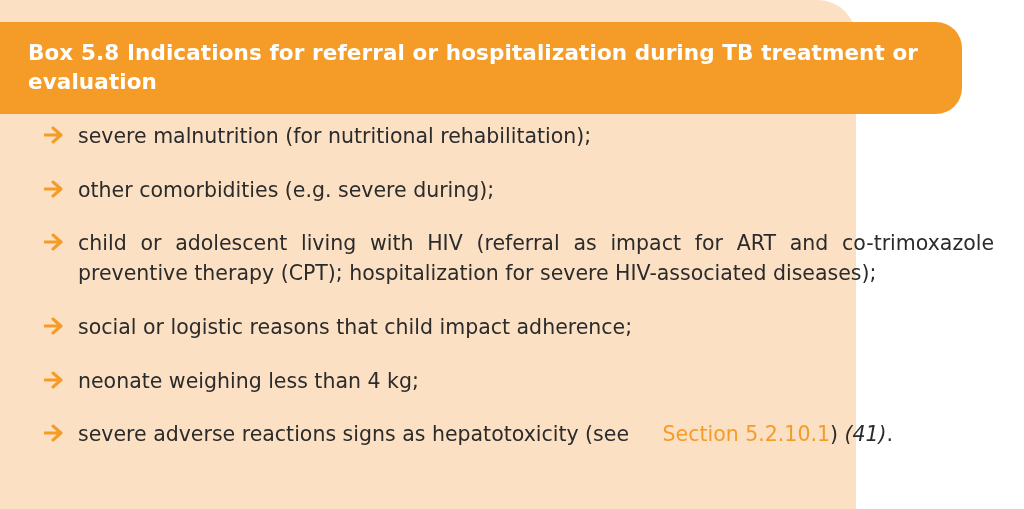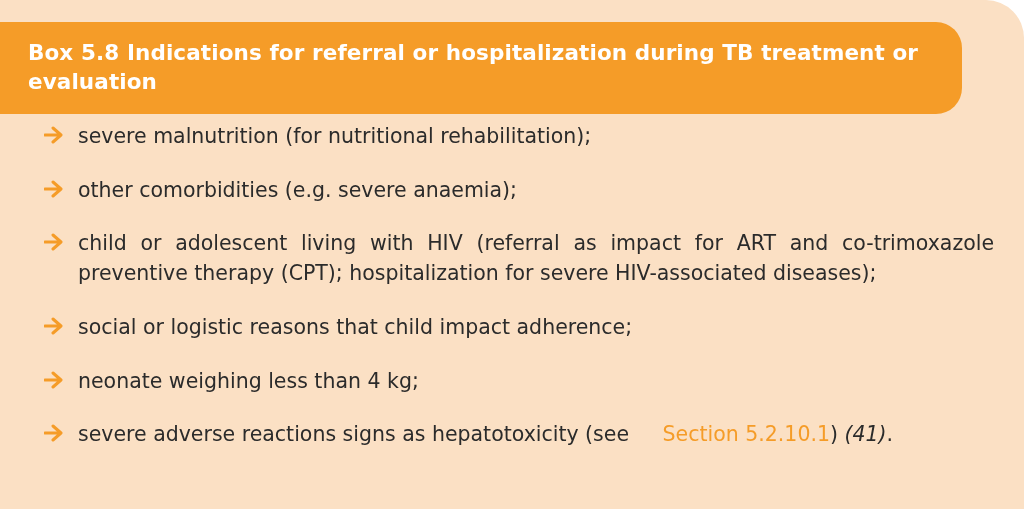--- a/index.html
+++ b/index.html
@@ -10,21 +10,21 @@
     width: 1024px;
     height: 509px;
     background: #ffffff;
     font-family: "DejaVu Sans", sans-serif;
     overflow: hidden;
   }
   .box {
     position: absolute;
     left: 0;
     top: 0;
-    width: 1024px;
+    width: 856px;
     height: 509px;
     background: #fbe0c4;
     border-top-right-radius: 38px;
     border-bottom-right-radius: 0;
     box-sizing: border-box;
   }
   .box-header {
     position: absolute;
     left: 0;
     top: 22px;
@@ -102,21 +102,21 @@
       <span class="item-text nojust">severe malnutrition (for nutritional rehabilitation);</span>
     </div>
 
 
     <div class="item">
       <span class="arrow">
         <svg width="22" height="18" viewBox="0 0 22 18" aria-hidden="true">
           <path d="M1 9 L14 9 M9 2 L17 9 L9 16" fill="none" stroke="#f59c28" stroke-width="3" stroke-linecap="round" stroke-linejoin="round"></path>
         </svg>
       </span>
-      <span class="item-text nojust">other comorbidities (e.g. severe anaemia);</span>
+      <span class="item-text nojust">other comorbidities (e.g. severe during);</span>
     </div>
 
     <div class="item">
       <span class="arrow">
         <svg width="22" height="18" viewBox="0 0 22 18" aria-hidden="true">
           <path d="M1 9 L14 9 M9 2 L17 9 L9 16" fill="none" stroke="#f59c28" stroke-width="3" stroke-linecap="round" stroke-linejoin="round"></path>
         </svg>
       </span>
       <span class="item-text">child or adolescent living with HIV (referral as impact for ART and co-trimoxazole preventive therapy (CPT); hospitalization for severe HIV-associated diseases);</span>
     </div>

